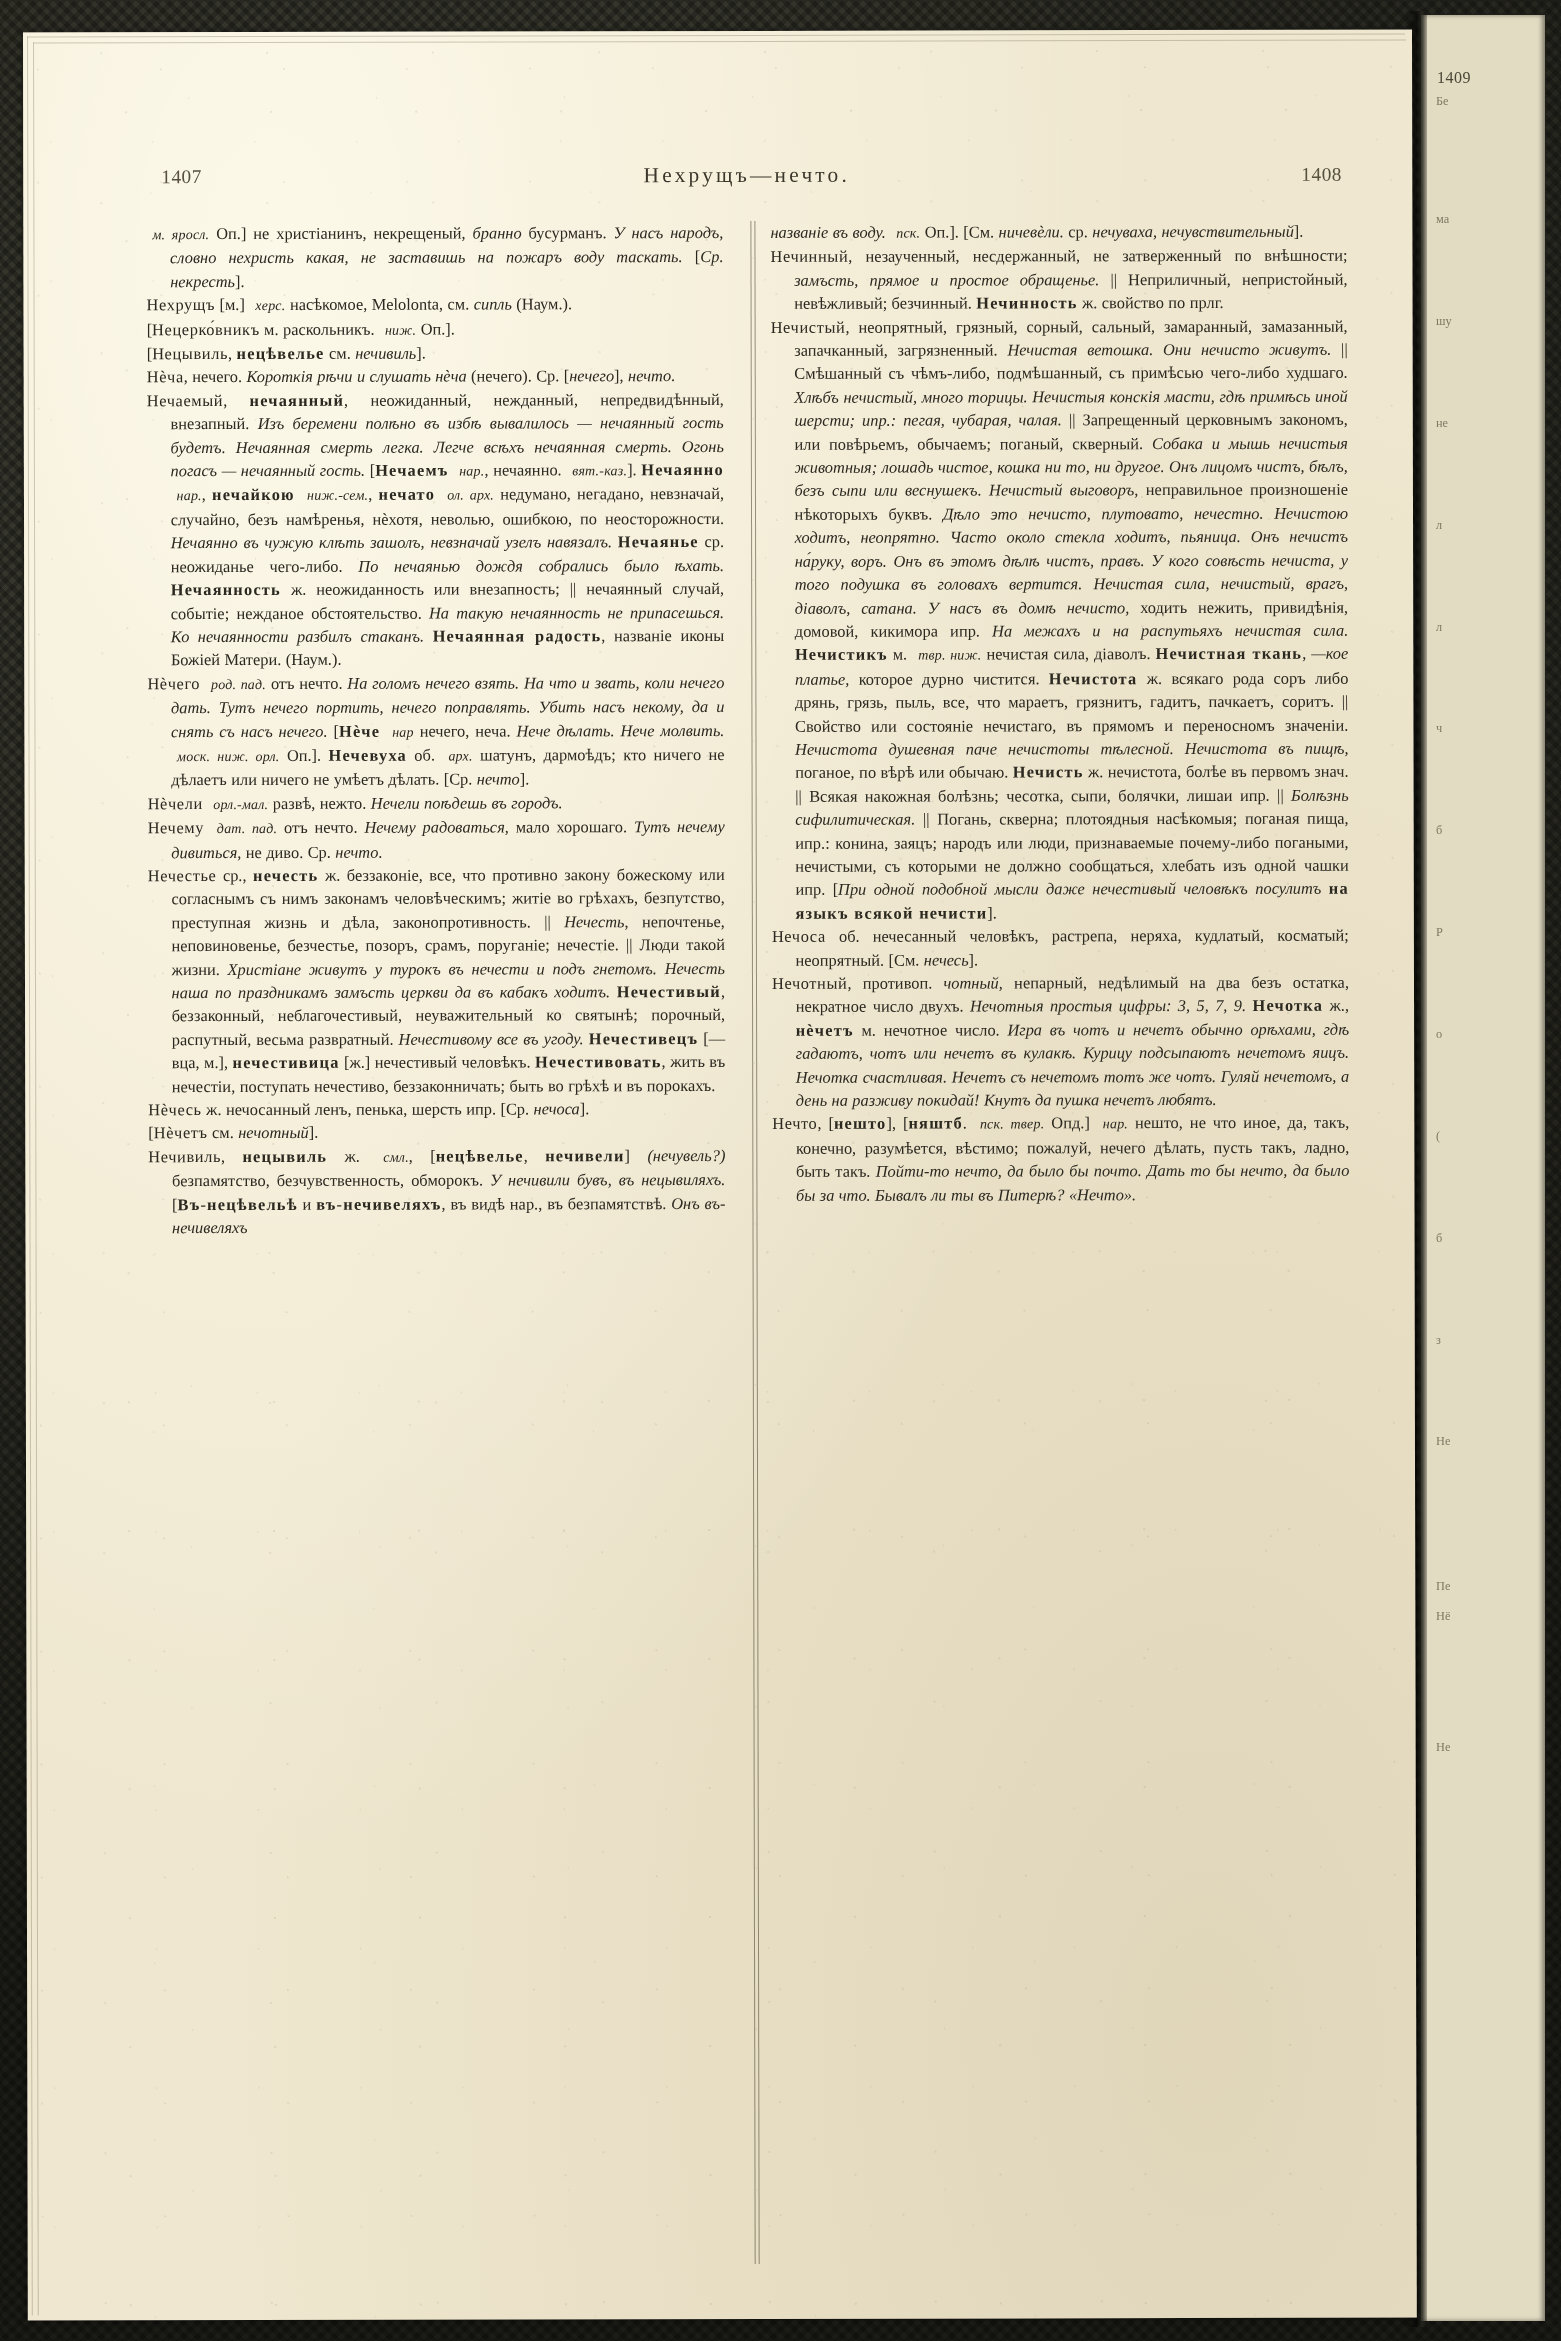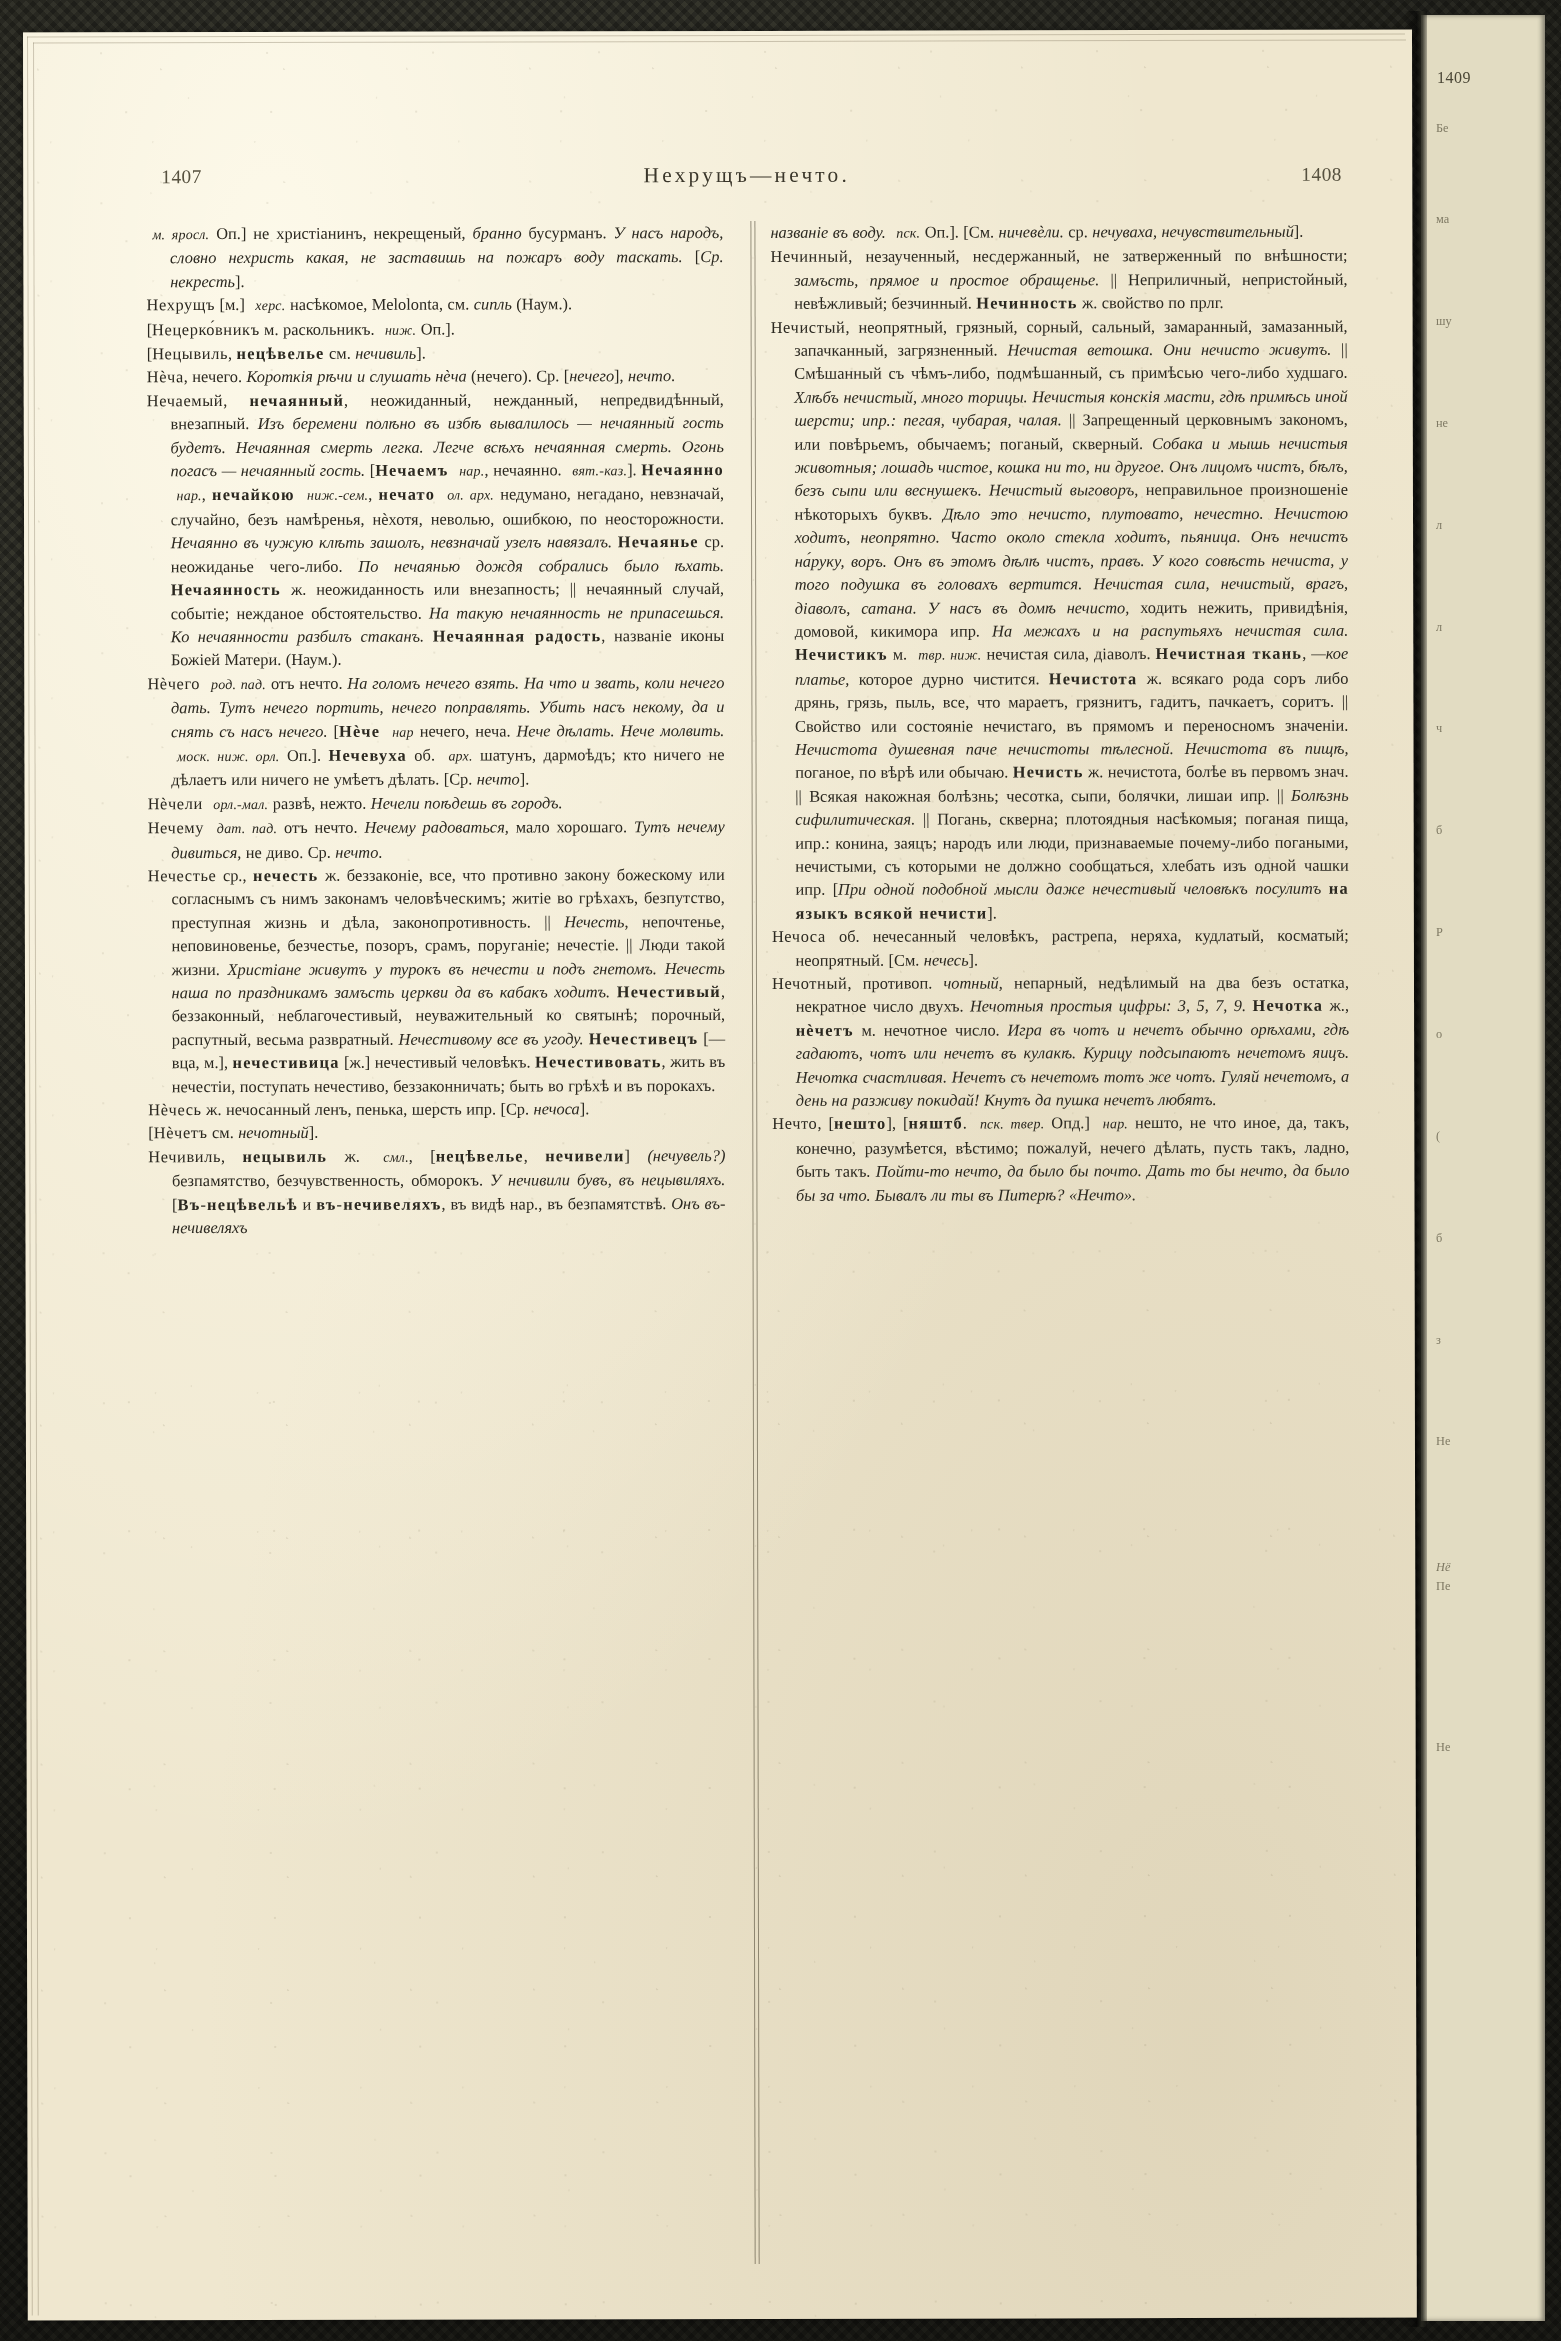--- a/index.html
+++ b/index.html
@@ -113,35 +113,35 @@
   #leaf{transform:rotate(-0.12deg);transform-origin:50% 0;}
 </style>
 </head>
 <body>
 
 <div id="mat"></div>
 
 <div id="next-leaf">
   <div class="pg">1409</div>
   <div id="ghost-lines">
-      <div class="ghost" style="top: 102px;">Бе</div>
+      <div class="ghost" style="top: 75px;">Бе</div>
       <div class="ghost" style="top: 193px;">ма</div>
       <div class="ghost" style="top: 295px;">шу</div>
       <div class="ghost" style="top: 397px;">не</div>
       <div class="ghost" style="top: 499px;">л</div>
       <div class="ghost" style="top: 601px;">л</div>
       <div class="ghost" style="top: 702px;">ч</div>
       <div class="ghost" style="top: 804px;">б</div>
       <div class="ghost" style="top: 906px;">Р</div>
       <div class="ghost" style="top: 1008px;">о</div>
       <div class="ghost" style="top: 1110px;">(</div>
       <div class="ghost" style="top: 1212px;">б</div>
       <div class="ghost" style="top: 1314px;">з</div>
       <div class="ghost" style="top: 1415px;">Не</div>
-      <div class="ghost" style="top: 1541px; font-style: italic;">Нё</div>
+      <div class="ghost" style="top: 1590px;">Нё</div>
       <div class="ghost" style="top: 1539px; margin-top: 21px;">Пе</div>
       <div class="ghost" style="top: 1721px;">Не</div>
     </div>
 </div>
 
 <div id="gutter"></div>
 
 <div id="leaf">
   <div id="grain"></div>
   <div class="deckle" style="left:4.3px;top:4.3px;width:1.1px;height:2279px;"></div>

